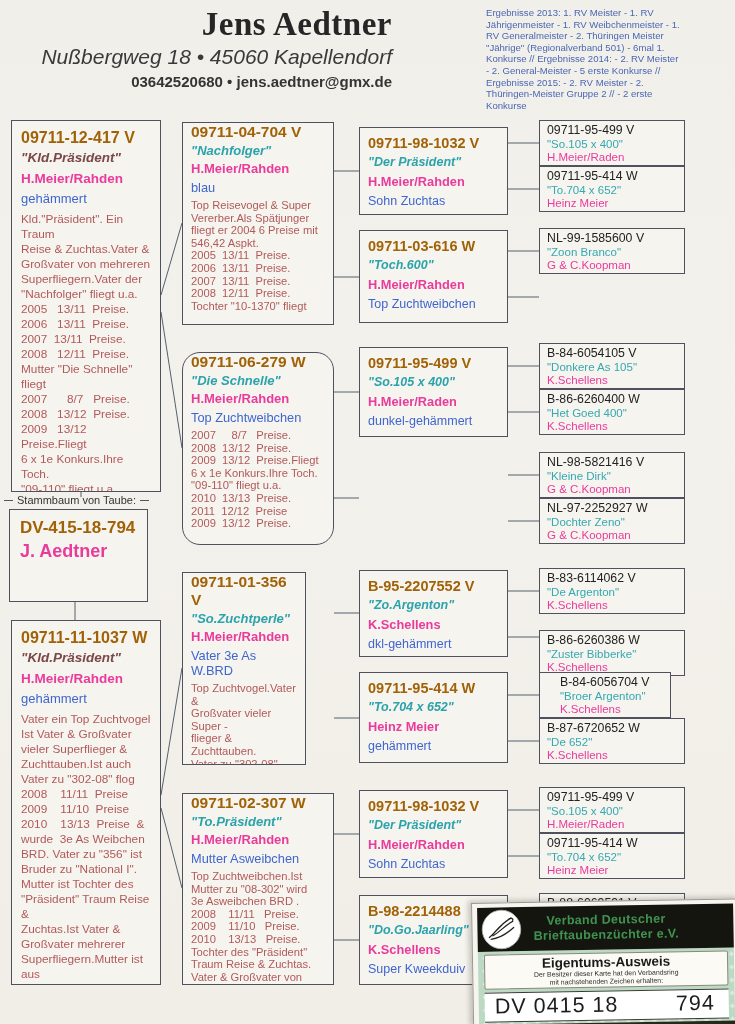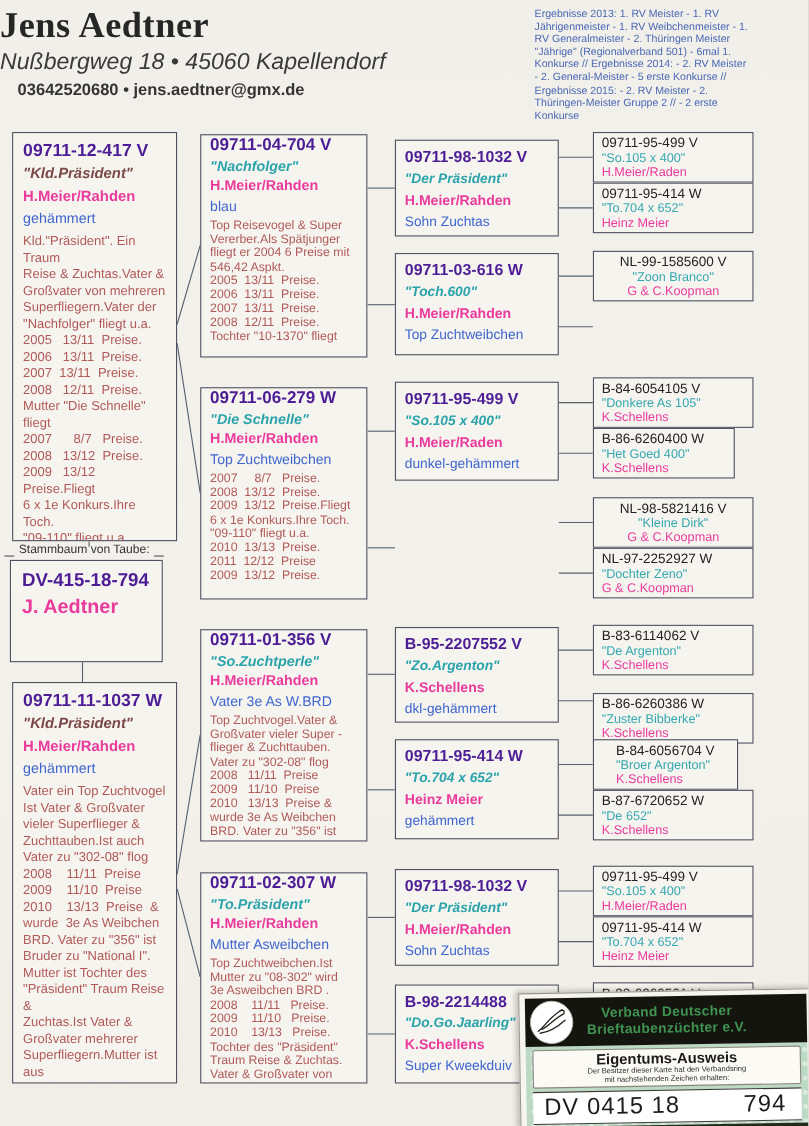--- a/index.html
+++ b/index.html
@@ -2,34 +2,34 @@
 <html><head>
 <meta charset="utf-8">
 <style>
   html,body{margin:0;padding:0;background:#d8d5cf;}
   .page{
     position:relative; width:735px; height:1024px; overflow:hidden;
     background:linear-gradient(180deg,#f1efe9 0%, #f3f1eb 40%, #f0eee7 100%);
     font-family:"Liberation Sans", sans-serif; color:#222;
   }
   
-  .hdr{position:absolute; left:0; top:6px; width:392px; text-align:left;}
+  .hdr{position:absolute; left:0; top:6px; width:392px; text-align:right;}
   .owner-name{font-family:"Liberation Serif", serif; font-weight:bold; font-size:33px; line-height:1.1; color:#262626; letter-spacing:.5px;}
   .owner-address{font-style:italic; font-size:21px; color:#3a3a3a; margin-top:3px; white-space:nowrap;}
   .owner-contact{font-weight:bold; font-size:15px; color:#343434; margin-top:4px;padding-left:16px;}
   .results{
     position:absolute; left:486px; top:7px; width:246px;
     font-size:9.6px; line-height:11.6px; color:#4a67b5; white-space:pre-line;
   }
   
   .pbox{
     position:absolute; box-sizing:border-box; border:1px solid #50515f;
     background:#f6f4ef; overflow:hidden; z-index:2;
   }
-  .ring{font-weight:bold; color:#4c1d95;}
+  .ring{font-weight:bold; color:#a16207;}
   .pname{font-style:italic; font-weight:bold; color:#2ba3ab;}
   .breeder{font-weight:bold; color:#ea3a9c;}
   .trait{color:#3f66cf;}
   .pbody{color:#b15959; white-space:pre-wrap;}
 
   .gen1{padding:7px 9px;}
   .gen1 .ring{font-size:16px; line-height:19px; margin-bottom:3px;}
   .gen1 .pname{font-size:13.5px; line-height:16px; margin-bottom:4px; color:#7b4848;}
   .gen1 .breeder{font-size:13.5px; line-height:17px; margin-bottom:4px;}
   .gen1 .trait{font-size:13px; line-height:16px; margin-bottom:5px;}
@@ -52,21 +52,21 @@
   .gen4 .ring{font-size:12.3px; line-height:13.5px; font-weight:normal; color:#222;}
   .gen4 .pname{font-size:11.5px; line-height:13.5px; font-weight:normal; font-style:normal; color:#35a8b0;}
   .gen4 .breeder{font-size:11.5px; line-height:13.5px; font-weight:normal;}
 
   .dvbox{padding:8px 10px;}
   .dvbox .ring{font-size:17px; line-height:20px; margin-bottom:3px;}
   .dvbox .breeder{font-size:18px;}
 
   .stamm-label{
     position:absolute; left:4px; top:494px; width:164px; z-index:2;
-    display:flex; align-items:flex-end; gap:4px;
+    display:flex; align-items:center; gap:4px;
     font-size:11px; color:#333; white-space:nowrap;
   }
   .stamm-label .dash{height:1px; background:#555; flex:0 0 9px;}
 
   .connectors{position:absolute; left:0; top:0; z-index:1;}
   .connectors line{stroke:#55606e; stroke-width:1;}
 
   
   .sticker{
     position:absolute; left:471px; top:903px; width:268px; height:125px;
@@ -213,35 +213,35 @@
     <div class="pbody">Top Reisevogel &amp; Super
 Vererber.Als Spätjunger
 fliegt er 2004 6 Preise mit
 546,42 Aspkt.
 2005  13/11  Preise.
 2006  13/11  Preise.
 2007  13/11  Preise.
 2008  12/11  Preise.
 Tochter "10-1370" fliegt</div>
   </div>
-  <div class="pbox gen2" style="left:182px; top:352px; width:152px; height:193px;">
+  <div class="pbox gen2" style="left:182px; top:352px; width:152px; height:193px;border-radius:18px;">
     <div class="ring">09711-06-279 W</div>
     <div class="pname">"Die Schnelle"</div>
     <div class="breeder">H.Meier/Rahden</div>
     <div class="trait">Top Zuchtweibchen</div>
     <div class="pbody">2007     8/7   Preise.
 2008  13/12  Preise.
 2009  13/12  Preise.Fliegt
 6 x 1e Konkurs.Ihre Toch.
 "09-110" fliegt u.a.
 2010  13/13  Preise.
 2011  12/12  Preise
 2009  13/12  Preise.</div>
   </div>
-  <div class="pbox gen2" style="left:182px; top:572px; width:152px; height:193px;">
+  <div class="pbox gen2" style="left:182px; top:572px; width:124px; height:193px;">
     <div class="ring">09711-01-356 V</div>
     <div class="pname">"So.Zuchtperle"</div>
     <div class="breeder">H.Meier/Rahden</div>
     <div class="trait">Vater 3e As W.BRD</div>
     <div class="pbody">Top Zuchtvogel.Vater &amp;
 Großvater vieler Super -
 flieger &amp; Zuchttauben.
 Vater zu "302-08" flog
 2008   11/11  Preise
 2009   11/10  Preise
@@ -311,36 +311,36 @@
   <div class="pbox gen4" style="left:539px; top:120px; width:146px; height:46px;">
     <div class="ring">09711-95-499 V</div>
     <div class="pname">"So.105 x 400"</div>
     <div class="breeder">H.Meier/Raden</div>
   </div>
   <div class="pbox gen4" style="left:539px; top:166px; width:146px; height:46px;">
     <div class="ring">09711-95-414 W</div>
     <div class="pname">"To.704 x 652"</div>
     <div class="breeder">Heinz Meier</div>
   </div>
-  <div class="pbox gen4" style="left:539px; top:228px; width:146px; height:46px;text-align:center;">
+  <div class="pbox gen4" style="left:539px; top:228px; width:146px; height:46px;">
     <div class="ring">NL-99-1585600 V</div>
     <div class="pname">"Zoon Branco"</div>
     <div class="breeder">G &amp; C.Koopman</div>
   </div>
   <div class="pbox gen4" style="left:539px; top:343px; width:146px; height:46px;">
     <div class="ring">B-84-6054105 V</div>
     <div class="pname">"Donkere As 105"</div>
     <div class="breeder">K.Schellens</div>
   </div>
-  <div class="pbox gen4" style="left:539px; top:389px; width:129px; height:46px;">
+  <div class="pbox gen4" style="left:539px; top:389px; width:146px; height:46px;">
     <div class="ring">B-86-6260400 W</div>
     <div class="pname">"Het Goed 400"</div>
     <div class="breeder">K.Schellens</div>
   </div>
-  <div class="pbox gen4" style="left:539px; top:452px; width:146px; height:46px;text-align:center;">
+  <div class="pbox gen4" style="left:539px; top:452px; width:146px; height:46px;">
     <div class="ring">NL-98-5821416 V</div>
     <div class="pname">"Kleine Dirk"</div>
     <div class="breeder">G &amp; C.Koopman</div>
   </div>
   <div class="pbox gen4" style="left:539px; top:498px; width:146px; height:46px;">
     <div class="ring">NL-97-2252927 W</div>
     <div class="pname">"Dochter Zeno"</div>
     <div class="breeder">G &amp; C.Koopman</div>
   </div>
   <div class="pbox gen4" style="left:539px; top:568px; width:146px; height:46px;">

